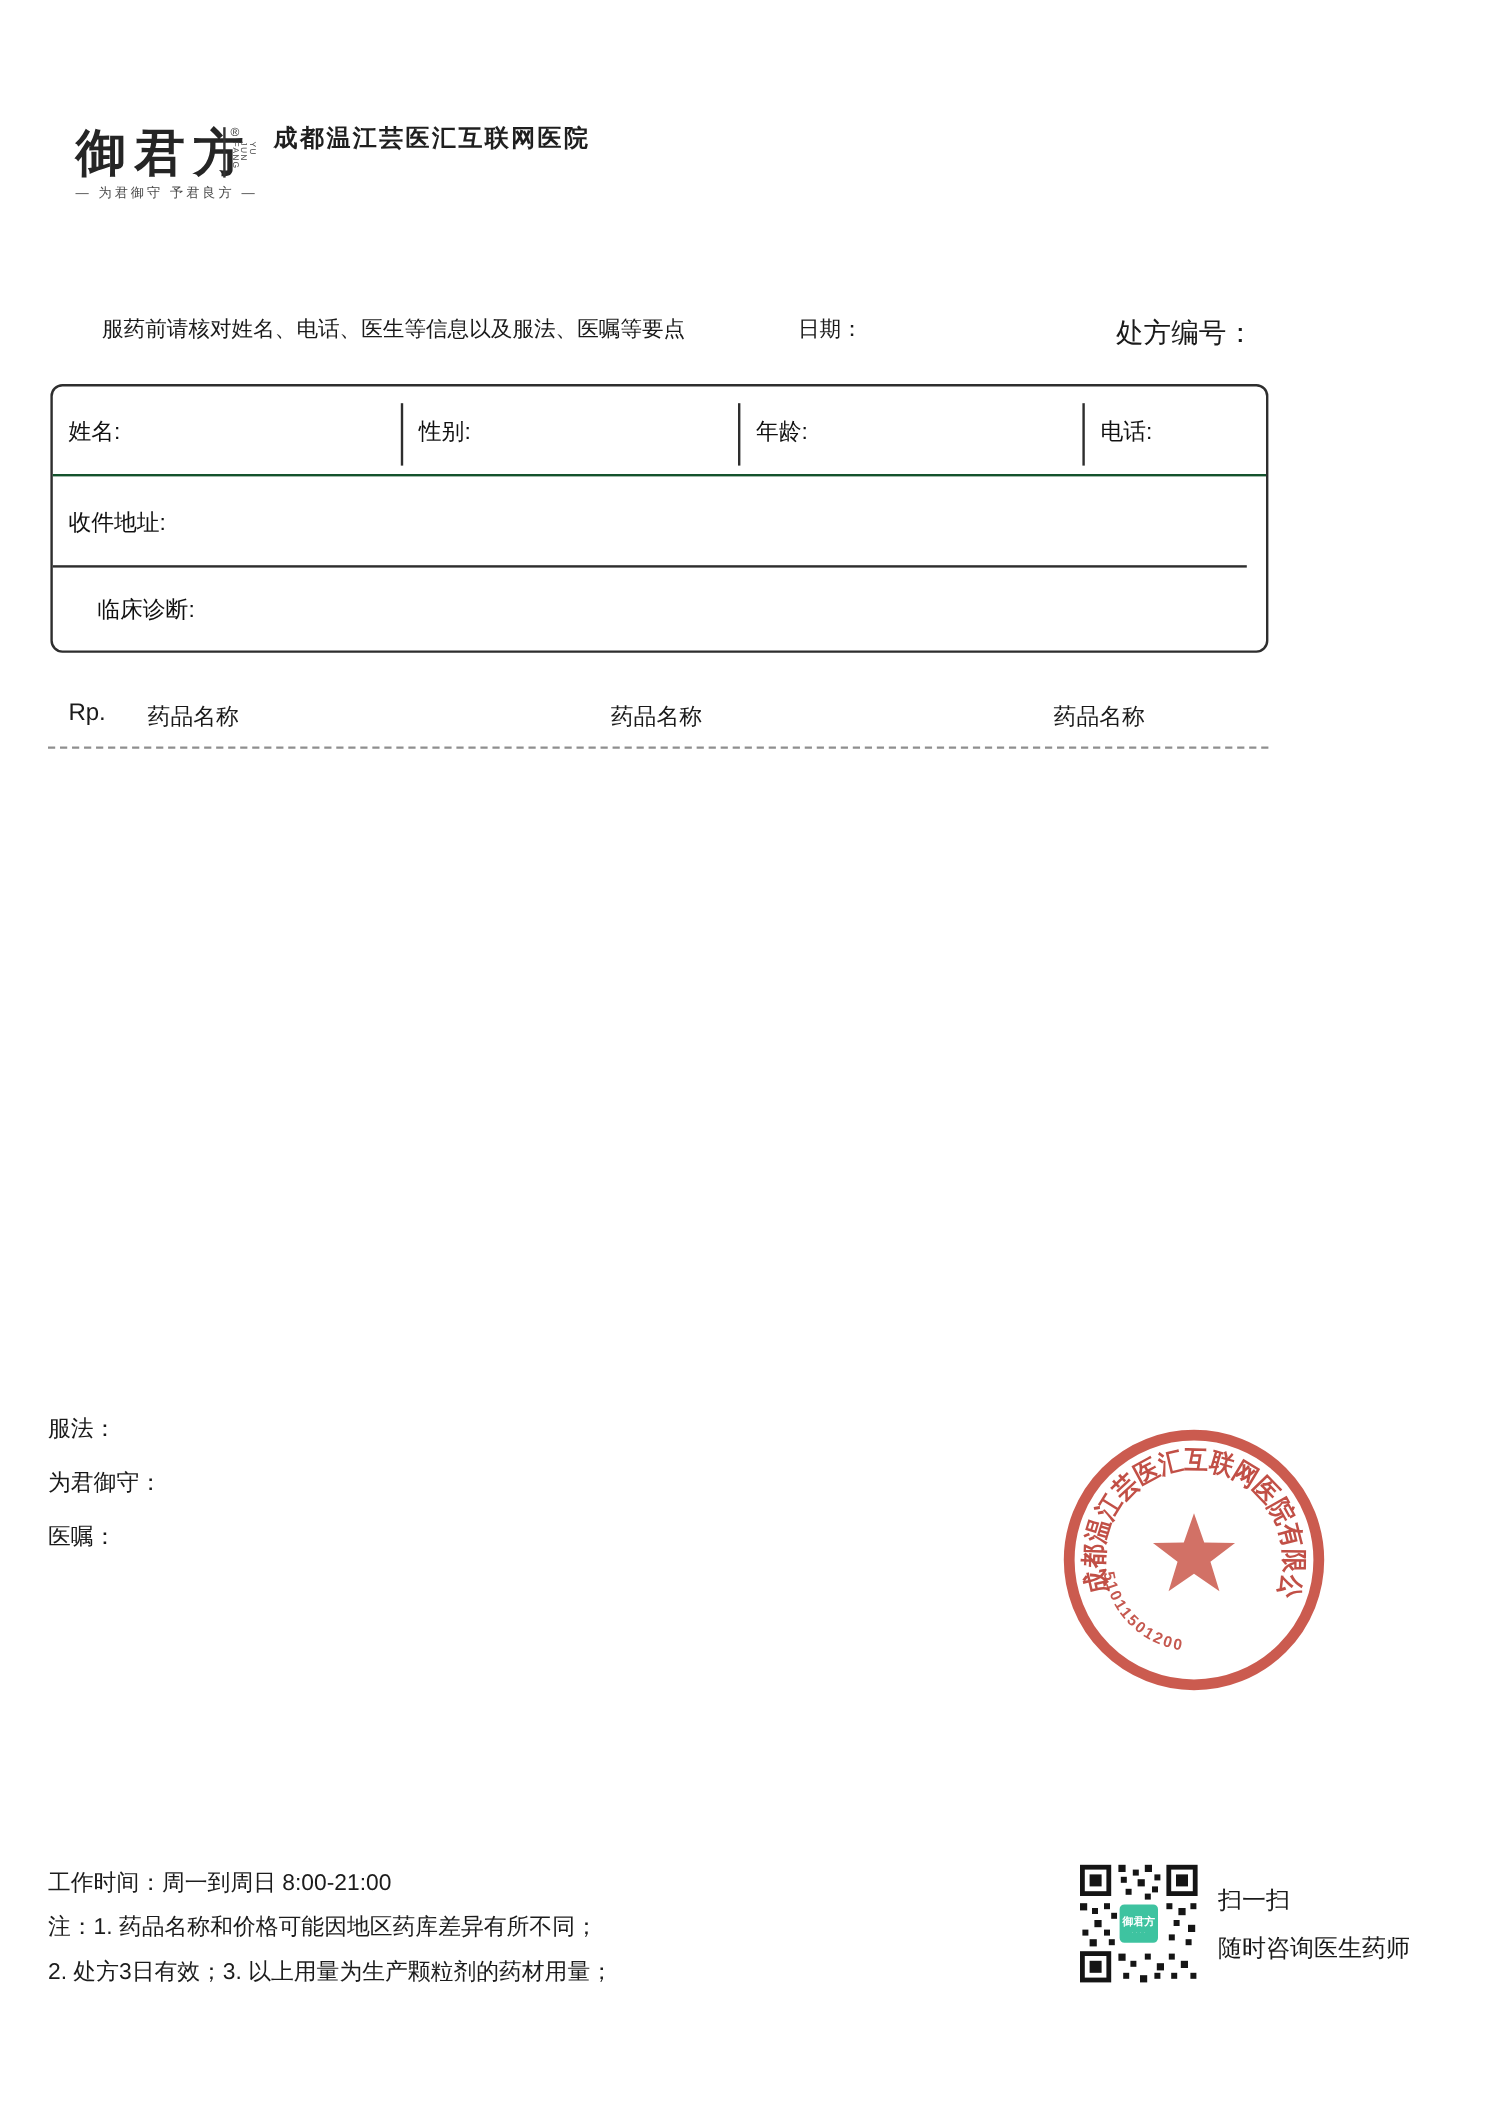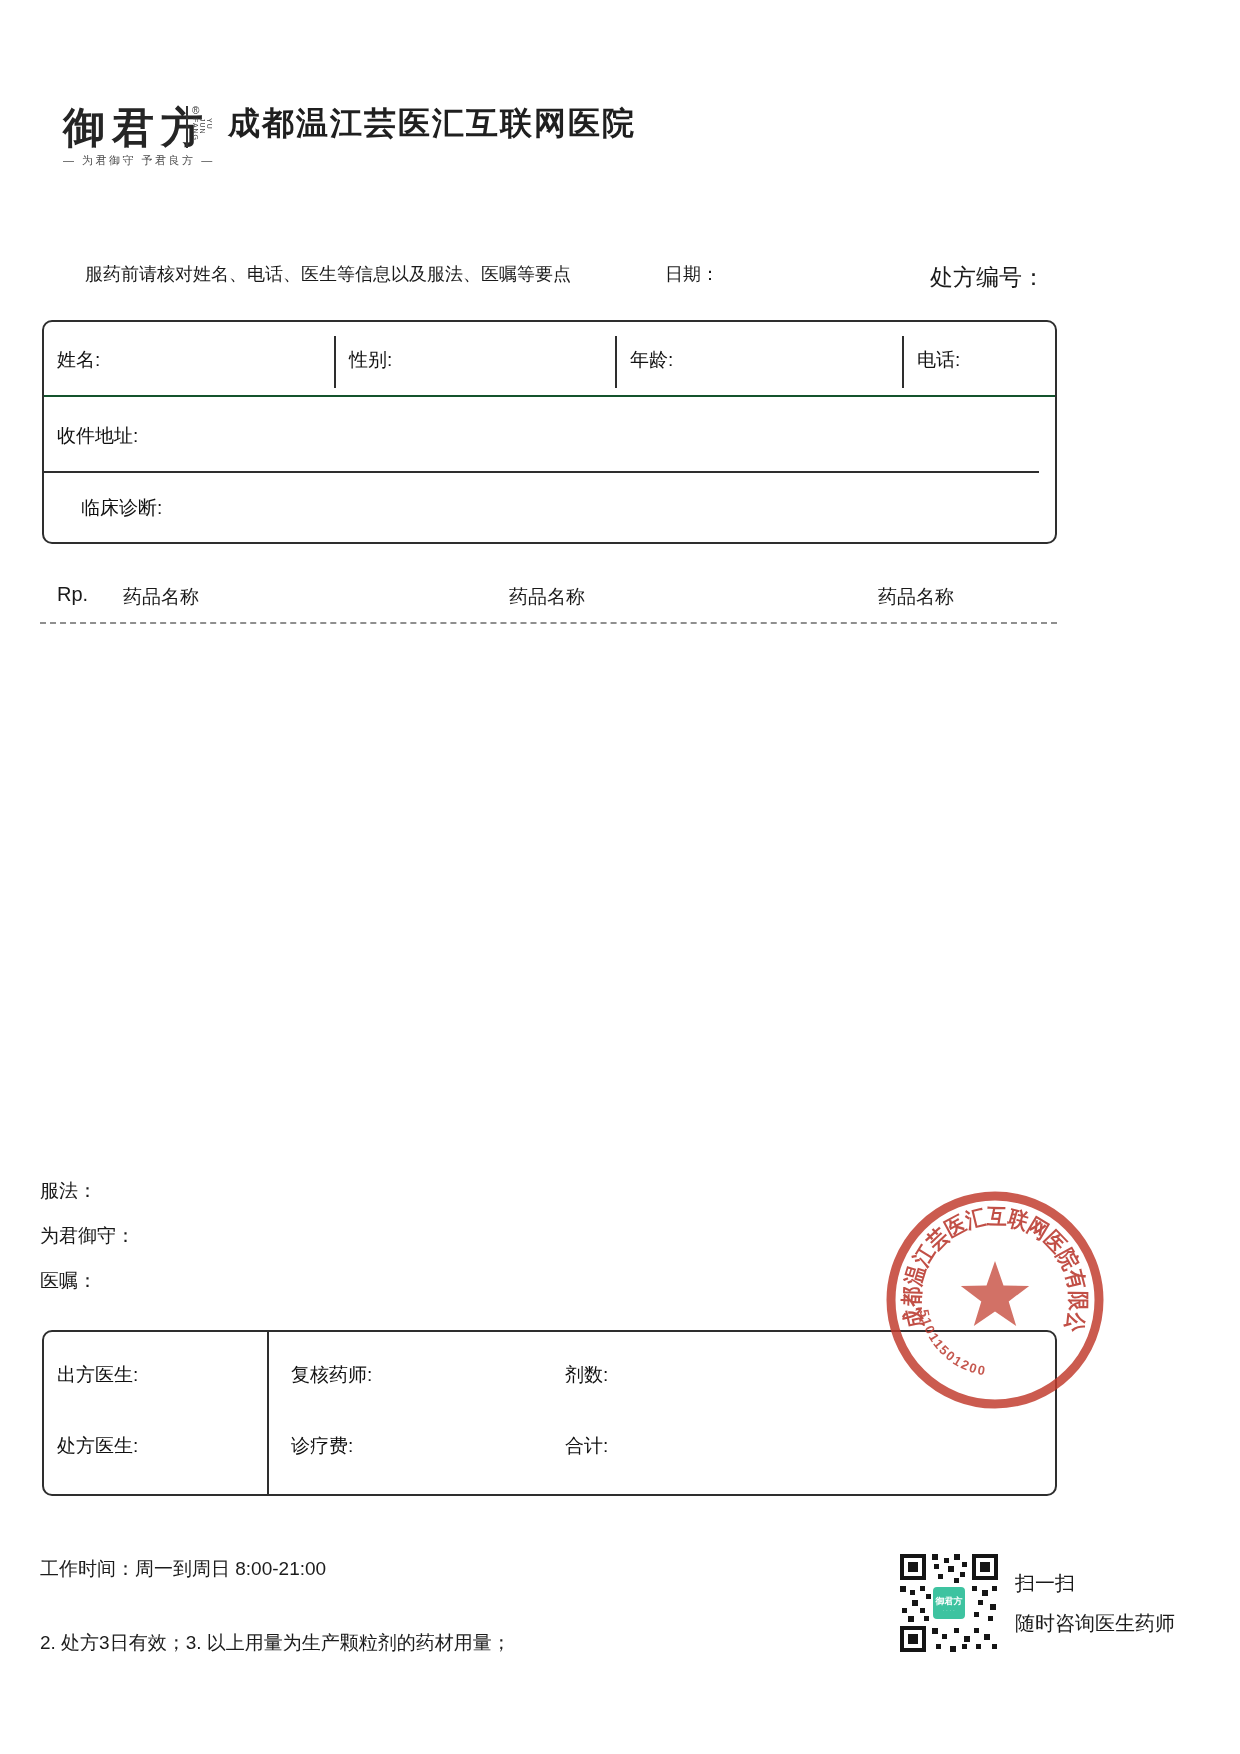--- a/index.html
+++ b/index.html
@@ -14,21 +14,21 @@
   }
   .abs{position:absolute;}
 
   
   .logo-main{left:63px;top:100px;font-size:42px;font-weight:700;letter-spacing:7px;color:#252525;}
   .logo-side{left:186px;top:106px;height:42px;border-left:2px solid #333;padding-left:4px;
              display:flex;flex-direction:column;align-items:flex-start;}
   .logo-reg{font-size:10px;line-height:10px;color:#333;}
   .logo-vert{writing-mode:vertical-rl;font-size:7px;letter-spacing:1px;color:#444;margin-top:2px;}
   .logo-tagline{left:63px;top:153px;font-size:11px;letter-spacing:2.5px;color:#4a4a4a;white-space:nowrap;}
-  .page-title{left:228px;top:102px;font-size:32px;font-weight:700;letter-spacing:2px;color:#1f1f1f;white-space:nowrap;}
+  .page-title{left:228px;top:102px;font-size:20px;font-weight:700;letter-spacing:2px;color:#1f1f1f;white-space:nowrap;}
 
   
   .notice{left:40px;top:262px;font-size:18px;white-space:nowrap;margin-left:45px;}
   .date-label{left:665px;top:262px;font-size:18px;}
   .rx-label{left:930px;top:262px;font-size:23px;}
 
   
   .patient-box{left:42px;top:320px;width:1011px;height:220px;
                border:2px solid #2e2e2e;border-radius:10px;}
   .p-row1{position:absolute;left:0;right:0;top:0;height:73px;border-bottom:2px solid #14532d;}
@@ -98,48 +98,40 @@
   <div class="abs rp">Rp.</div>
   <div class="abs med-col" style="left:123px;">药品名称</div>
   <div class="abs med-col" style="left:509px;">药品名称</div>
   <div class="abs med-col" style="left:878px;">药品名称</div>
   <div class="abs dash-line"></div>
 
   <div class="abs usage-label" style="top:1178px;">服法：</div>
   <div class="abs usage-label" style="top:1223px;">为君御守：</div>
   <div class="abs usage-label" style="top:1268px;">医嘱：</div>
 
-  <div class="abs sig-box">
-    <div class="sig-div"></div>
-    <span class="s-label" style="left:13px;top:30px;">出方医生:</span>
-    <span class="s-label" style="left:13px;top:101px;">处方医生:</span>
-    <span class="s-label" style="left:247px;top:30px;">复核药师:</span>
-    <span class="s-label" style="left:247px;top:101px;">诊疗费:</span>
-    <span class="s-label" style="left:521px;top:30px;">剂数:</span>
-    <span class="s-label" style="left:521px;top:101px;">合计:</span>
-  </div>
 
   <div class="abs stamp">
     <svg width="230" height="230" viewBox="0 0 230 230" style="opacity:.9;">
       <defs>
         <path id="arcTop" d="M 43.6 141.0 A 76 76 0 1 1 186.4 141.0" fill="none"></path>
         <path id="arcNum" d="M 39.3 121.6 A 76 76 0 0 0 108.4 190.7" fill="none"></path>
       </defs>
       <circle cx="115" cy="115" r="104" fill="none" stroke="#c0392b" stroke-width="9" opacity="0.92"></circle>
       <polygon points="115,76 123.5,100.4 149.2,100.9 128.7,116.4 136.2,141.1 115,126.4 93.8,141.1 101.3,116.4 80.8,100.9 106.5,100.4" fill="#c0392b" opacity="0.8"></polygon>
       <text font-size="22" font-weight="bold" fill="#b83227" opacity="0.95">
         <textPath href="#arcTop" startOffset="0" textLength="315" lengthAdjust="spacingAndGlyphs">成都温江芸医汇互联网医院有限公司</textPath>
       </text>
       <text font-size="13" font-weight="bold" fill="#b83227" letter-spacing="2" opacity="0.9">
         <textPath href="#arcNum" startOffset="4" textLength="118">5101150120023</textPath>
       </text>
     </svg>
   </div>
 
   <div class="abs foot-line" style="top:1556px;">工作时间：周一到周日 8:00-21:00</div>
+  <div class="abs foot-line" style="top:1593px;">注：1. 药品名称和价格可能因地区药库差异有所不同；</div>
   <div class="abs foot-line" style="top:1630px;">2. 处方3日有效；3. 以上用量为生产颗粒剂的药材用量；</div>
 
   <div class="abs qr-box">
     <svg width="102" height="102" viewBox="0 0 102 102">
       <rect x="0" y="0" width="102" height="102" fill="#fff"></rect>
       <g fill="#151515">
 
         <rect x="2" y="2" width="26" height="26"></rect>
           <rect x="74" y="2" width="26" height="26"></rect>
           <rect x="2" y="74" width="26" height="26"></rect>

